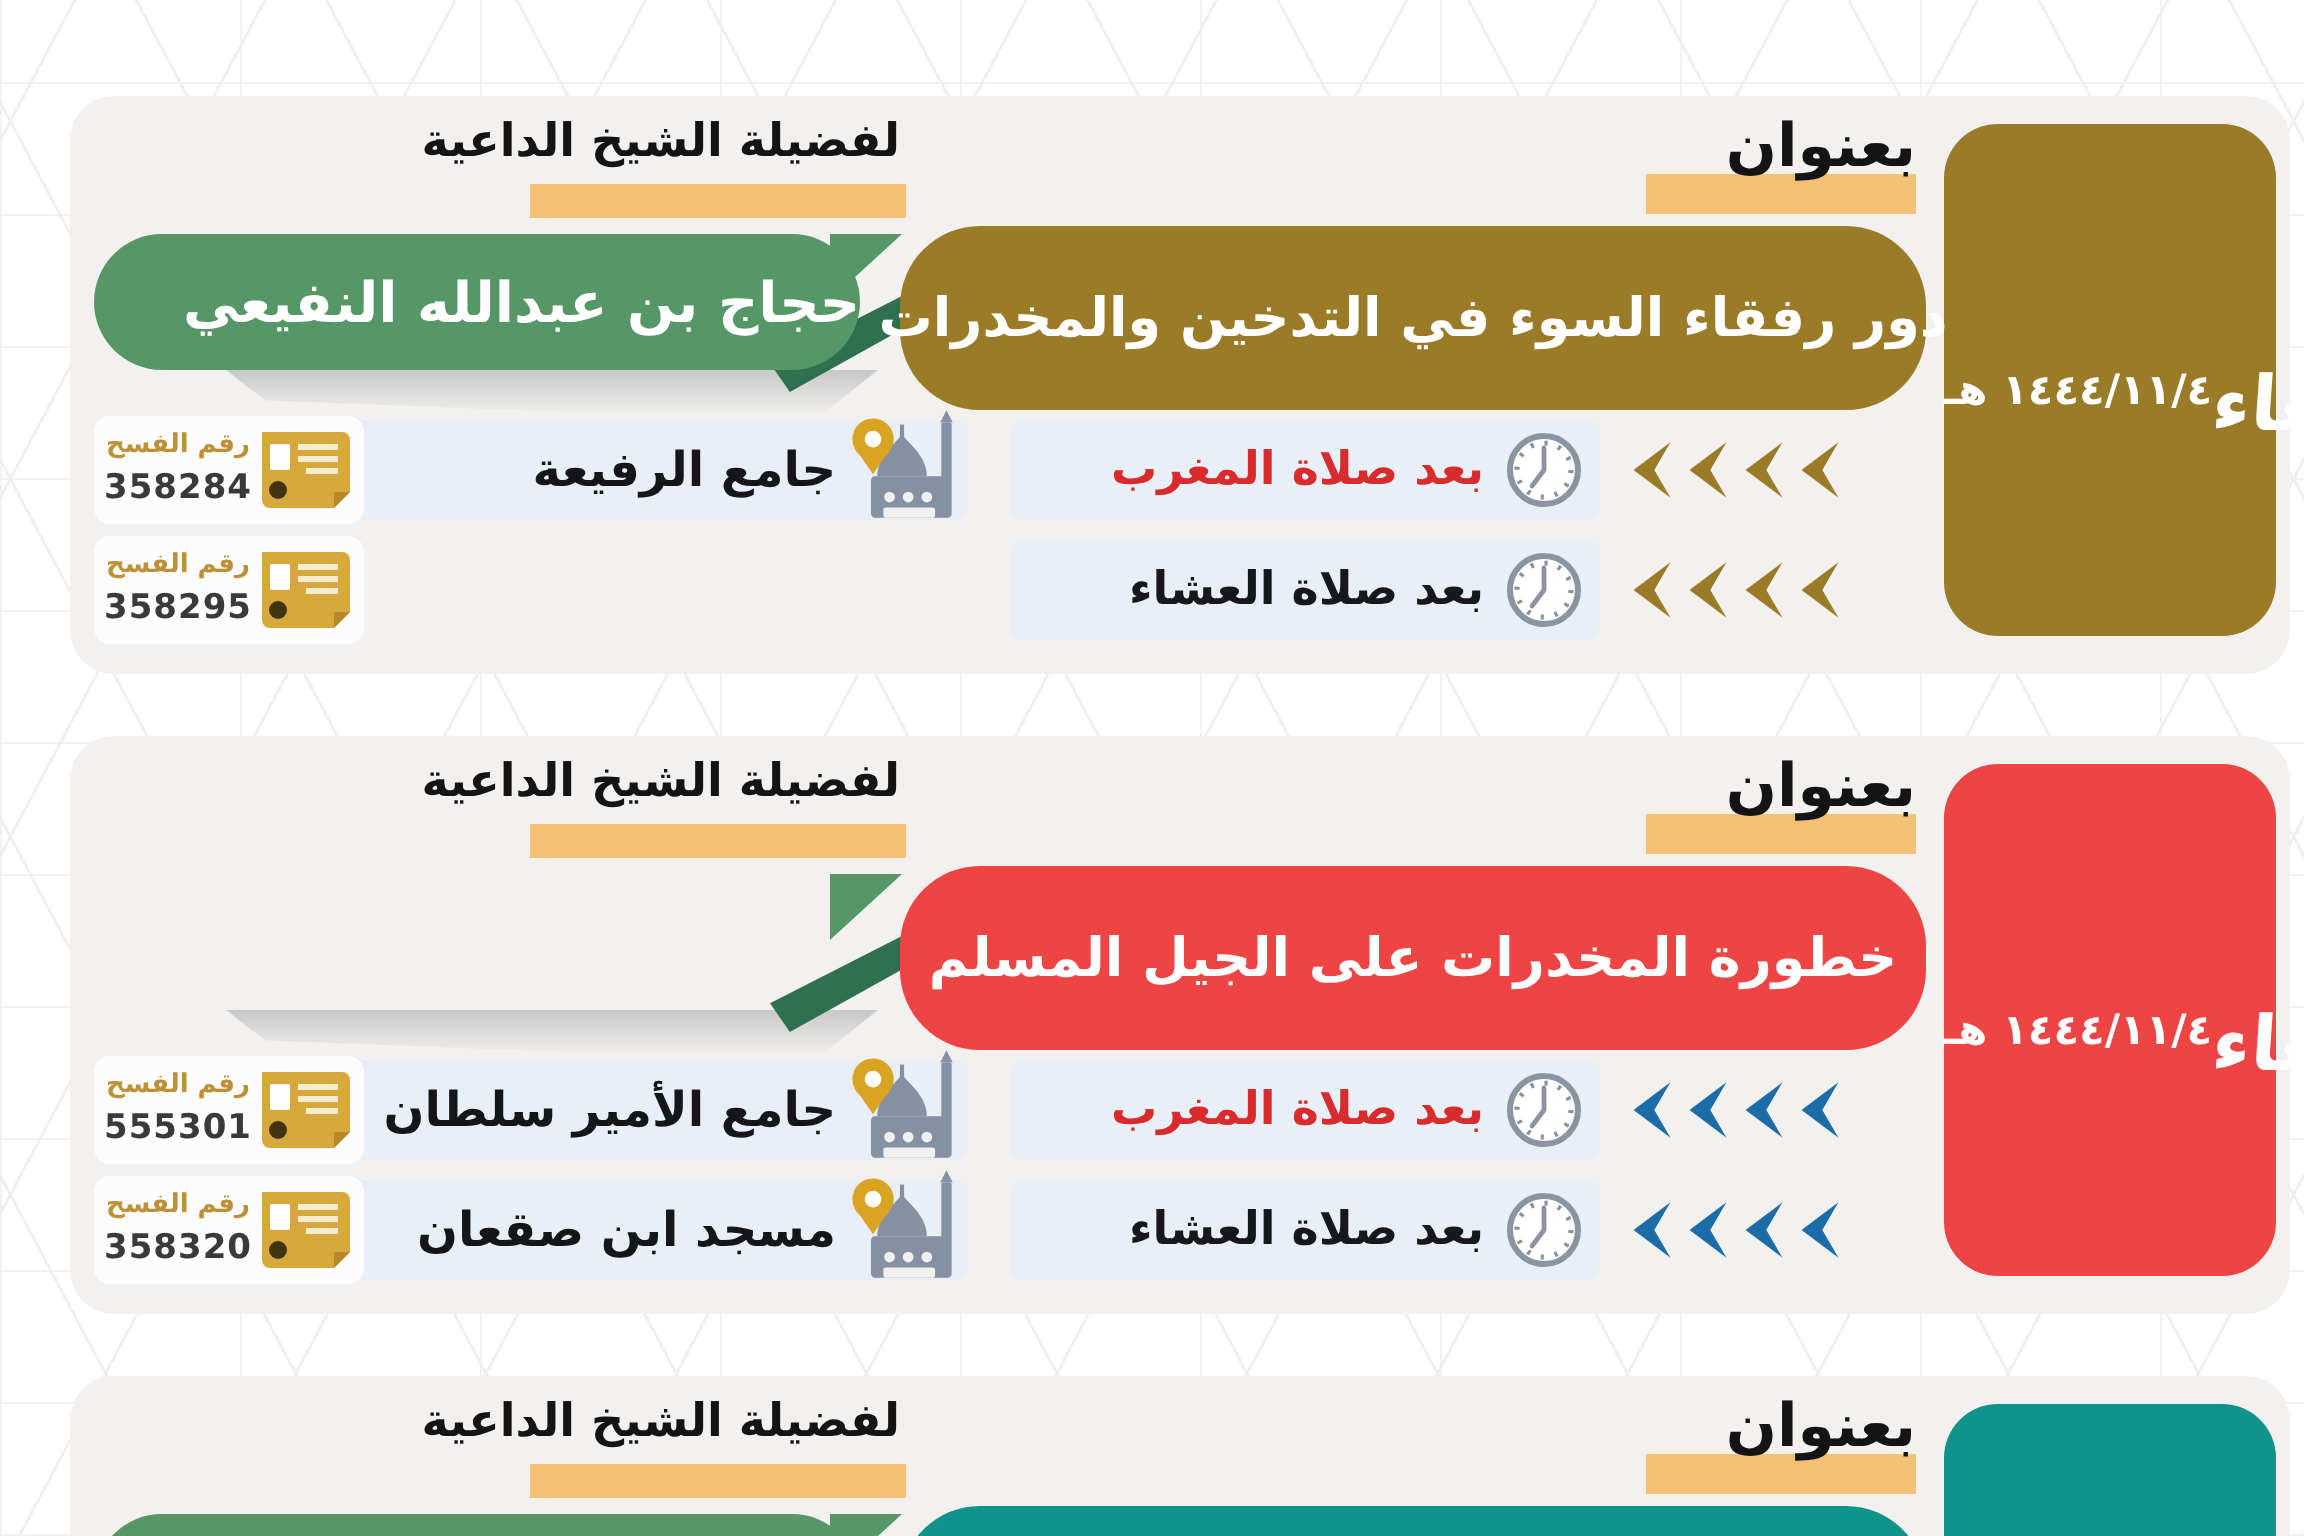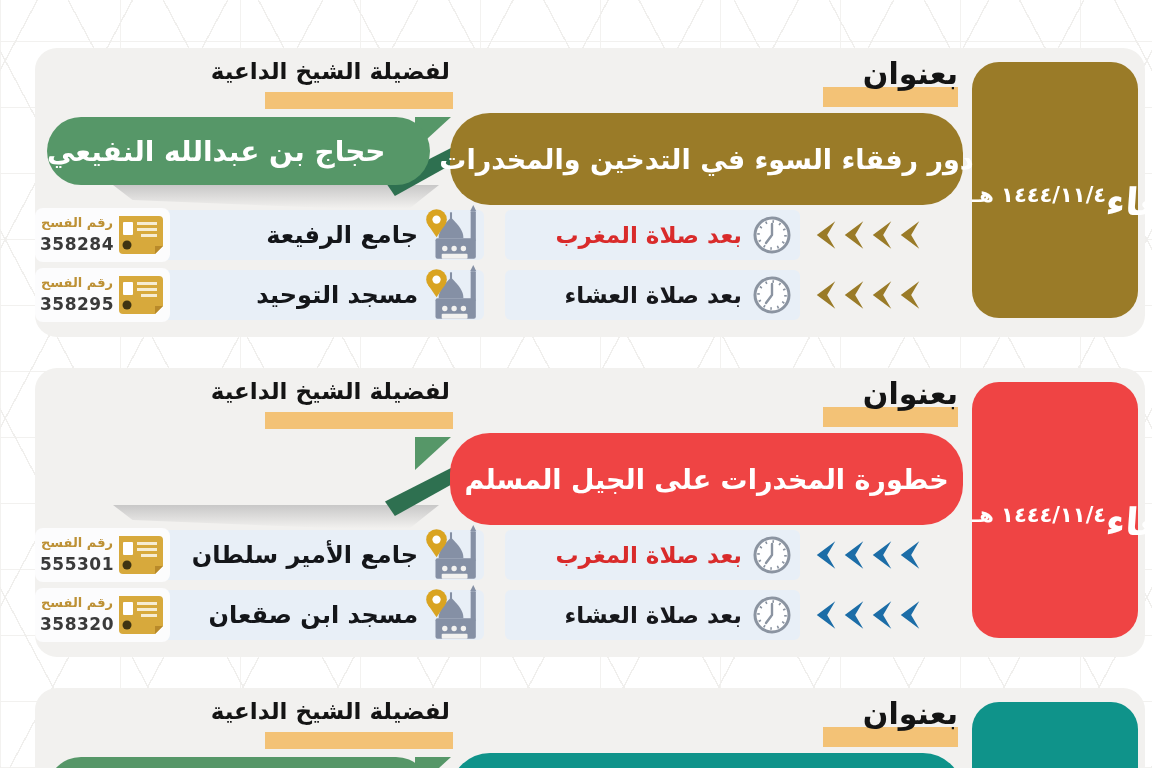--- a/index.html
+++ b/index.html
@@ -36,30 +36,30 @@
         white-space:nowrap; direction:rtl; z-index:2; }
 
   
   .speaker-label { position:absolute; right:695px; top:10px; font-size:23px; font-weight:800; color:#141414; z-index:2; direction:rtl; }
   .speaker-bar { position:absolute; left:230px; top:44px; width:188px; height:17px; background:#f3c276; z-index:1; }
   .name-accent { position:absolute; left:350px; top:100px; width:66px; height:48px; background:#2e7050;
         clip-path:polygon(100% 0, 100% 35%, 15% 100%, 0 70%); z-index:1; }
   .name-tail { position:absolute; left:380px; top:69px; width:0; height:0;
         border-top:33px solid #569768; border-right:36px solid transparent; z-index:2; }
   .name-banner { position:absolute; left:12px; top:69px; width:383px; height:68px; background:#569768; border-radius:34px;
-        color:#fff; display:flex; align-items:center; justify-content:flex-end; font-size:28px; font-weight:700;
+        color:#fff; display:flex; align-items:center; justify-content:flex-start; font-size:28px; font-weight:700;
         white-space:nowrap; direction:rtl; z-index:3; }
   .name-shadow { position:absolute; left:78px; top:137px; width:326px; height:26px;
         background:linear-gradient(to bottom, rgba(90,90,95,.55), rgba(160,160,160,0) 90%);
         clip-path:polygon(0 0, 100% 0, 90% 100%, 6% 58%); opacity:.5; z-index:0; }
 
   
   .session-row { position:absolute; left:0; width:905px; height:54px; }
   .r0 { top:160px; } .r1 { top:220px; }
-  .permit { position:absolute; left:0; top:0; width:135px; height:54px; background:#fcfcfd; border-radius:8px; }
+  .permit { position:absolute; left:12px; top:0; width:135px; height:54px; background:#fcfcfd; border-radius:8px; }
   .permit svg { position:absolute; right:3px; top:4px; }
   .permit-label { position:absolute; left:4px; top:7px; width:76px; text-align:center; color:#bd9136;
         font-size:13px; font-weight:700; direction:rtl; }
   .permit-number { position:absolute; left:4px; top:26px; width:76px; text-align:center; color:#3a3a3a;
         font-size:17px; font-weight:600; letter-spacing:.5px; }
   .location-strip { position:absolute; left:121px; top:2px; width:328px; height:50px; background:#e8eff7; border-radius:6px; }
   .location-strip svg { position:absolute; right:5px; top:-7px; }
   .location-name { position:absolute; right:66px; top:0; height:50px; display:flex; align-items:center;
         font-size:24px; font-weight:800; color:#14161a; direction:rtl; white-space:nowrap; }
   .time-strip { position:absolute; left:470px; top:2px; width:295px; height:50px; background:#e8eff7; border-radius:6px; }
@@ -189,41 +189,20 @@
             <polygon points="18,1 2,13 18,25 11,13" fill="currentColor"></polygon>
           </svg>
       </div>
       <div class="time-strip">
         <svg width="42" height="42" viewBox="0 0 42 42">
           <circle cx="21" cy="21" r="17" fill="#fff" stroke="#8b94a1" stroke-width="3"></circle>
           <circle cx="21" cy="21" r="13.5" fill="none" stroke="#8b94a1" stroke-width="2.6" stroke-dasharray="1.6 5.47"></circle>
           <path d="M21 21 V10 M21 21 L15 29" stroke="#8b94a1" stroke-width="2.4" fill="none" stroke-linecap="round"></path>
         </svg>
         <span class="time-label" style="color: rgb(23, 24, 28);">بعد صلاة العشاء</span>
-      </div>
-      <div class="location-strip">
-        <svg width="56" height="60" viewBox="0 0 54 58">
-          <g fill="#8590a5">
-            <path d="M48.5 2 L51.5 8 L45.5 8 Z"></path>
-              <rect x="46" y="8" width="5" height="28" rx="1"></rect>
-            <rect x="26" y="9" width="2" height="8"></rect>
-            <path d="M27 14 C19 22 15 27 15 34 L39 34 C39 27 35 22 27 14 Z"></path>
-            <rect x="12" y="34" width="39" height="20" rx="2"></rect>
-          </g>
-          <g fill="#f2f1ef">
-            <circle cx="21" cy="44" r="2.6"></circle>
-              <circle cx="30" cy="44" r="2.6"></circle>
-              <circle cx="39" cy="44" r="2.6"></circle>
-            <rect x="18" y="49" width="25" height="5" rx="1"></rect>
-          </g>
-          <circle cx="13" cy="16" r="10" fill="#d9a422"></circle>
-          <path d="M4.8 21 L21.2 21 L13 33 Z" fill="#d9a422"></path>
-          <circle cx="13" cy="16" r="4" fill="#fff"></circle>
-        </svg>
-        <span class="location-name">مسجد التوحيد</span>
       </div>
       <div class="permit">
         <svg width="52" height="46" viewBox="0 0 52 46">
           <path d="M4 4 h40 a4 4 0 0 1 4 4 v26 l-8 8 H8 a4 4 0 0 1 -4 -4 Z" fill="#d7a93c"></path>
           <path d="M48 34 l-8 8 v-8 Z" fill="#b8892a"></path>
           <g fill="#f6ecd2">
               <rect x="22" y="10" width="20" height="3"></rect>
               <rect x="22" y="16" width="20" height="3"></rect>
               <rect x="26" y="22" width="16" height="3"></rect>
             </g>

